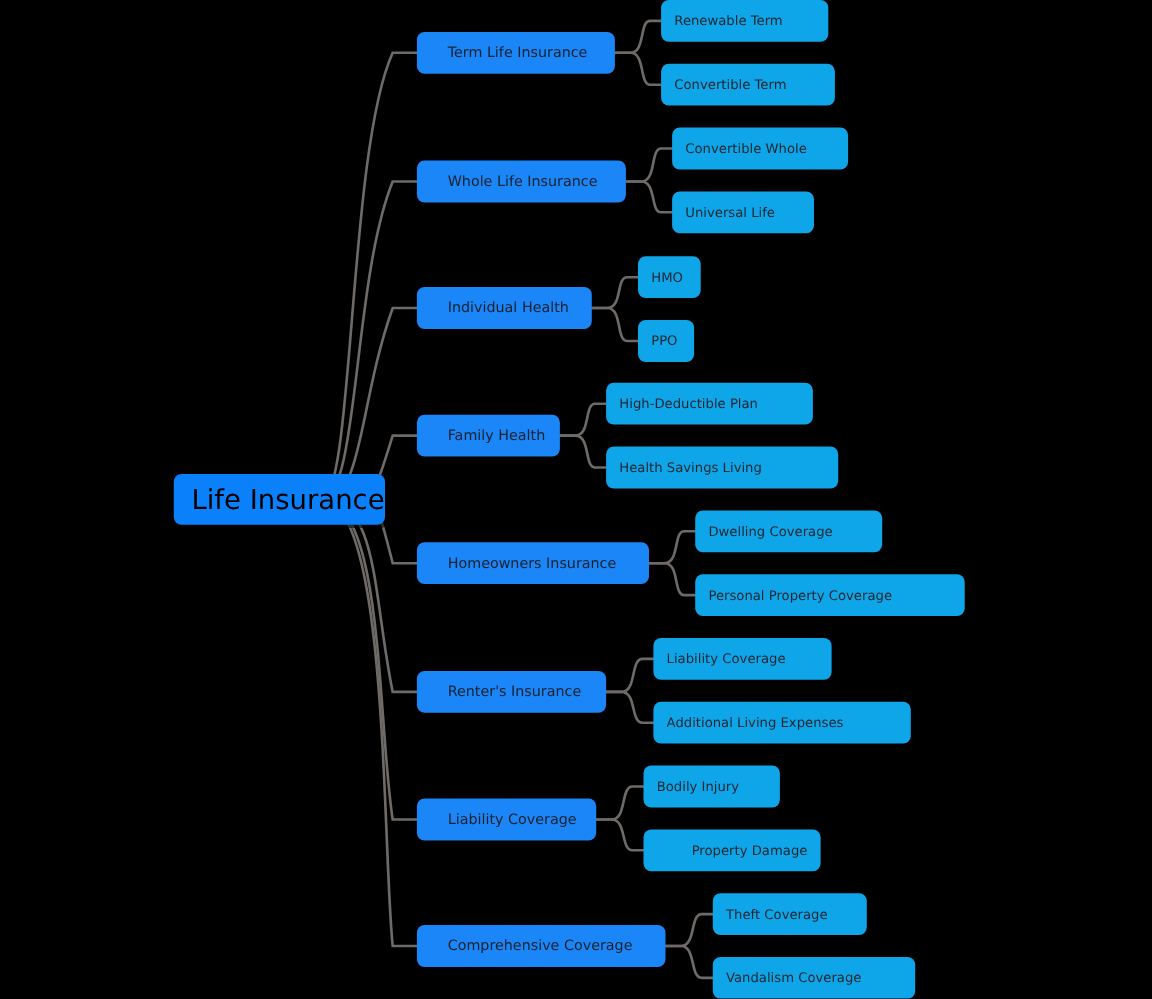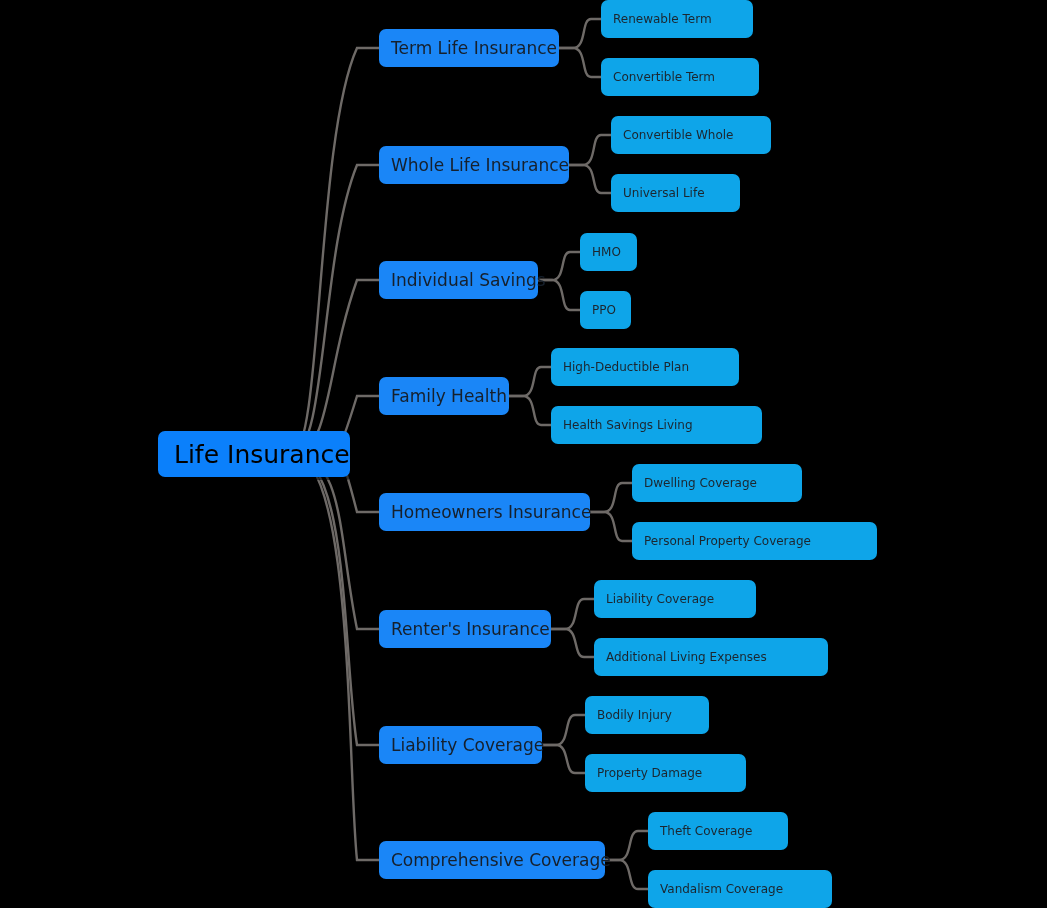--- a/index.html
+++ b/index.html
@@ -39,22 +39,22 @@
   .node-root {
     background: #0b80fb;
     color: #000000;
     font-size: 25px;
     padding: 0 16px;
     box-shadow: 3px 3px 0 0 rgba(0,0,0,0.55);
   }
   .node-l1 {
     background: #1a86f7;
     color: #16202c;
-    font-size: 17px;
-    padding: 0 12px;
+    font-size: 13px;
+    padding: 0 28px;
   }
   .node-l2 {
     background: #0ea5e9;
     color: #1c262f;
     font-size: 12px;
     padding: 0 12px;
   }
 </style>
 </head>
 <body>
@@ -99,21 +99,21 @@
       <div class="node node-l1" style="left: 379px; top: 146px; width: 190px; height: 38px;">
         <span>Whole Life Insurance</span>
       </div>
       <div class="node node-l2" style="left: 611px; top: 116px; width: 160px; height: 38px;">
         <span>Convertible Whole</span>
       </div>
       <div class="node node-l2" style="left: 611px; top: 174px; width: 129px; height: 38px;">
         <span>Universal Life</span>
       </div>
       <div class="node node-l1" style="left: 379px; top: 261px; width: 159px; height: 38px;">
-        <span>Individual Savings</span>
+        <span>Individual Health</span>
       </div>
       <div class="node node-l2" style="left: 580px; top: 233px; width: 57px; height: 38px;">
         <span>HMO</span>
       </div>
       <div class="node node-l2" style="left: 580px; top: 291px; width: 51px; height: 38px;">
         <span>PPO</span>
       </div>
       <div class="node node-l1" style="left: 379px; top: 377px; width: 130px; height: 38px;">
         <span>Family Health</span>
       </div>
@@ -140,21 +140,21 @@
       </div>
       <div class="node node-l2" style="left: 594px; top: 638px; width: 234px; height: 38px;">
         <span>Additional Living Expenses</span>
       </div>
       <div class="node node-l1" style="left: 379px; top: 726px; width: 163px; height: 38px;">
         <span>Liability Coverage</span>
       </div>
       <div class="node node-l2" style="left: 585px; top: 696px; width: 124px; height: 38px;">
         <span>Bodily Injury</span>
       </div>
-      <div class="node node-l2" style="left: 585px; top: 754px; width: 161px; height: 38px;">
+      <div class="node node-l2" style="left: 585px; top: 754px; width: 161px; height: 38px; justify-content: flex-end;">
         <span>Property Damage</span>
       </div>
       <div class="node node-l1" style="left: 379px; top: 841px; width: 226px; height: 38px;">
         <span>Comprehensive Coverage</span>
       </div>
       <div class="node node-l2" style="left: 648px; top: 812px; width: 140px; height: 38px;">
         <span>Theft Coverage</span>
       </div>
       <div class="node node-l2" style="left: 648px; top: 870px; width: 184px; height: 38px;">
         <span>Vandalism Coverage</span>

